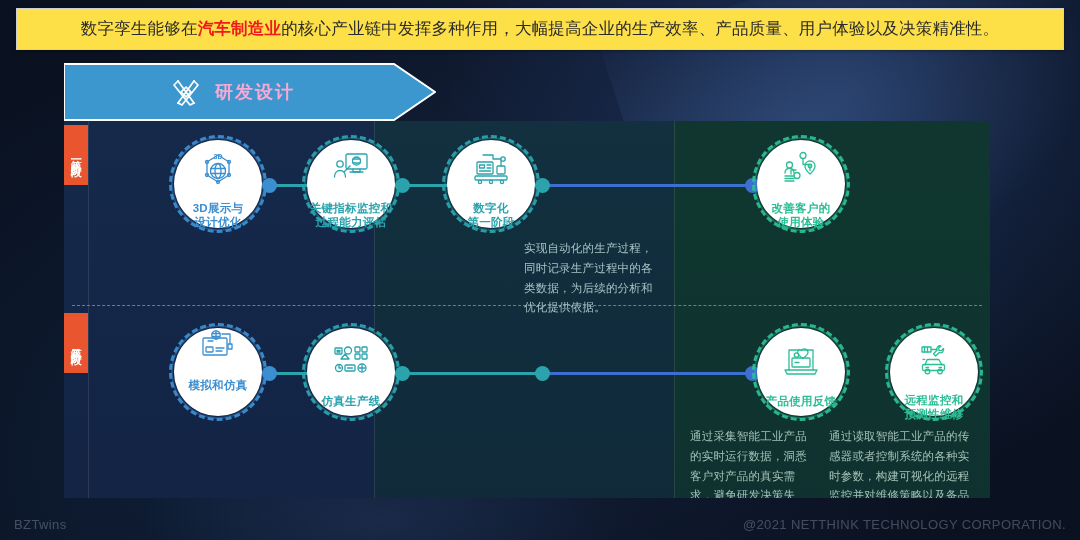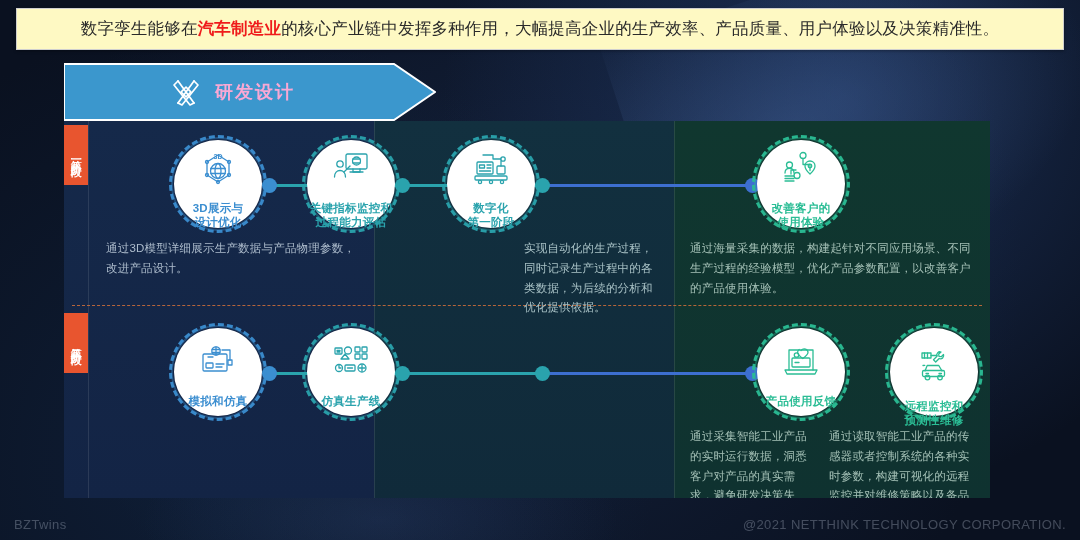--- a/index.html
+++ b/index.html
@@ -32,21 +32,21 @@
     position: absolute; left: 120px; top: 420px;
     width: 520px; height: 200px;
     background: radial-gradient(ellipse at 50% 50%, rgba(70,100,160,.18) 0%, rgba(70,100,160,0) 65%);
     pointer-events: none;
   }
 
   
   #headline {
     position: absolute; left: 16px; top: 8px;
     width: 1048px; height: 42px;
-    background: #fef9c3;
+    background: #fde047;
     border: 1px solid #cfcfcf;
     display: flex; align-items: center; justify-content: center;
     box-shadow: 0 1px 3px rgba(0,0,0,.35);
   }
   #headline .txt {
     font-size: 16.5px; color: #2a2a2a; letter-spacing: .2px;
     white-space: nowrap; font-weight: 500;
   }
   #headline .hot { color: #ef1b1b; font-weight: 700; }
 
@@ -317,36 +317,34 @@
           <circle cx="8.5" cy="14" r="3"></circle>
           <path d="M4 22 c0 -2.8 2 -4.6 4.5 -4.6 c2.5 0 4.5 1.8 4.5 4.6"></path>
           <path d="M4 25 h9 M4 27.5 h9 M4 30 h9"></path>
         </svg>
       </span>
       <div class="ntitle" style="color:#2bbd95;">改善客户的
 使用体验</div>
     </div>
   </div>
 
-  <div class="desc blue" style="left:42px; top:118px; width:250px;">通过3D模型详细展示生产数据与产品物理参数，改进产品设计。</div>
   <div class="desc teal" style="left:460px; top:118px; width:140px;">实现自动化的生产过程，同时记录生产过程中的各类数据，为后续的分析和优化提供依据。</div>
-  <div class="desc green" style="left:626px; top:118px; width:285px;">通过海量采集的数据，构建起针对不同应用场景、不同生产过程的经验模型，优化产品参数配置，以改善客户的产品使用体验。</div>
 
   <div class="rail" style="left:204px; top:251px; width:134px; background:#2aa3ad;"></div>
   <div class="rail" style="left:338px; top:251px; width:140px; background:#2aa3ad;"></div>
   <div class="rail" style="left:478px; top:251px; width:210px; background:#3d6fd0;"></div>
   <div class="knob" style="left:198px; top:245px; background:#3b8ed0;"></div>
   <div class="knob" style="left:331px; top:245px; background:#2aa3ad;"></div>
   <div class="knob" style="left:471px; top:245px; background:#2aa3ad;"></div>
   <div class="knob" style="left:681px; top:245px; background:#3d6fd0;"></div>
 
   <div class="node" style="left:110px; top:207px;">
     <div class="ring" style="border-color:#3b8ed0;"></div>
     <div class="ring2" style="border-color:#3b8ed0;"></div>
-    <div class="disc" style="padding-top:16px;">
+    <div class="disc" style="padding-top:0;">
       <span class="nic">
         <svg viewBox="0 0 40 34" fill="none" stroke="#3b8ed0" stroke-width="1.3" stroke-linecap="round" stroke-linejoin="round">
           <rect x="5" y="10" width="24" height="17" rx="1.3"></rect>
           <circle cx="18" cy="7" r="4.2"></circle>
           <path d="M14.2 5.5 h7.6 M14.2 8.5 h7.6 M18 2.8 v8.4"></path>
           <path d="M24 6 h8 v10"></path>
             <path d="M30 16 h4 v5 h-4 z"></path>
           <rect x="8" y="19" width="7" height="5" rx=".8"></rect>
           <path d="M18 20 h8 M18 23 h6"></path>
           <path d="M10 13 h5"></path>
@@ -396,21 +394,21 @@
           <path d="M4 26 h32 l-2 4 H6 z"></path>
         </svg>
       </span>
       <div class="ntitle" style="color:#2bbd95;">产品使用反馈</div>
     </div>
   </div>
 
   <div class="node" style="left:826px; top:207px;">
     <div class="ring" style="border-color:#2bbd95;"></div>
     <div class="ring2" style="border-color:#2bbd95;"></div>
-    <div class="disc" style="padding-top:21px;">
+    <div class="disc" style="padding-top:15px;">
       <span class="nic">
         <svg viewBox="0 0 40 34" fill="none" stroke="#2bbd95" stroke-width="1.3" stroke-linecap="round" stroke-linejoin="round">
           <path d="M8 4 h9 v5 h-9 z"></path>
             <path d="M10.5 4 v5 M13.5 4 v5"></path>
           <path d="M17 6.5 h6"></path>
           <path d="M27 3 a3.2 3.2 0 0 0 -4 4.3 l-3.5 3.5 2.2 2.2 3.5 -3.5 a3.2 3.2 0 0 0 4.3 -4 l-2.2 2.2 -2.3 -.3 -.3 -2.3 z"></path>
           <path d="M9 16.5 l1.8 -.2"></path>
           <path d="M11 22 l2.2 -5.5 h11.6 L28 22"></path>
           <rect x="8.5" y="21.5" width="22" height="6" rx="1.5"></rect>
           <path d="M12 24.5 h2.5 M25 24.5 h2.5"></path>

